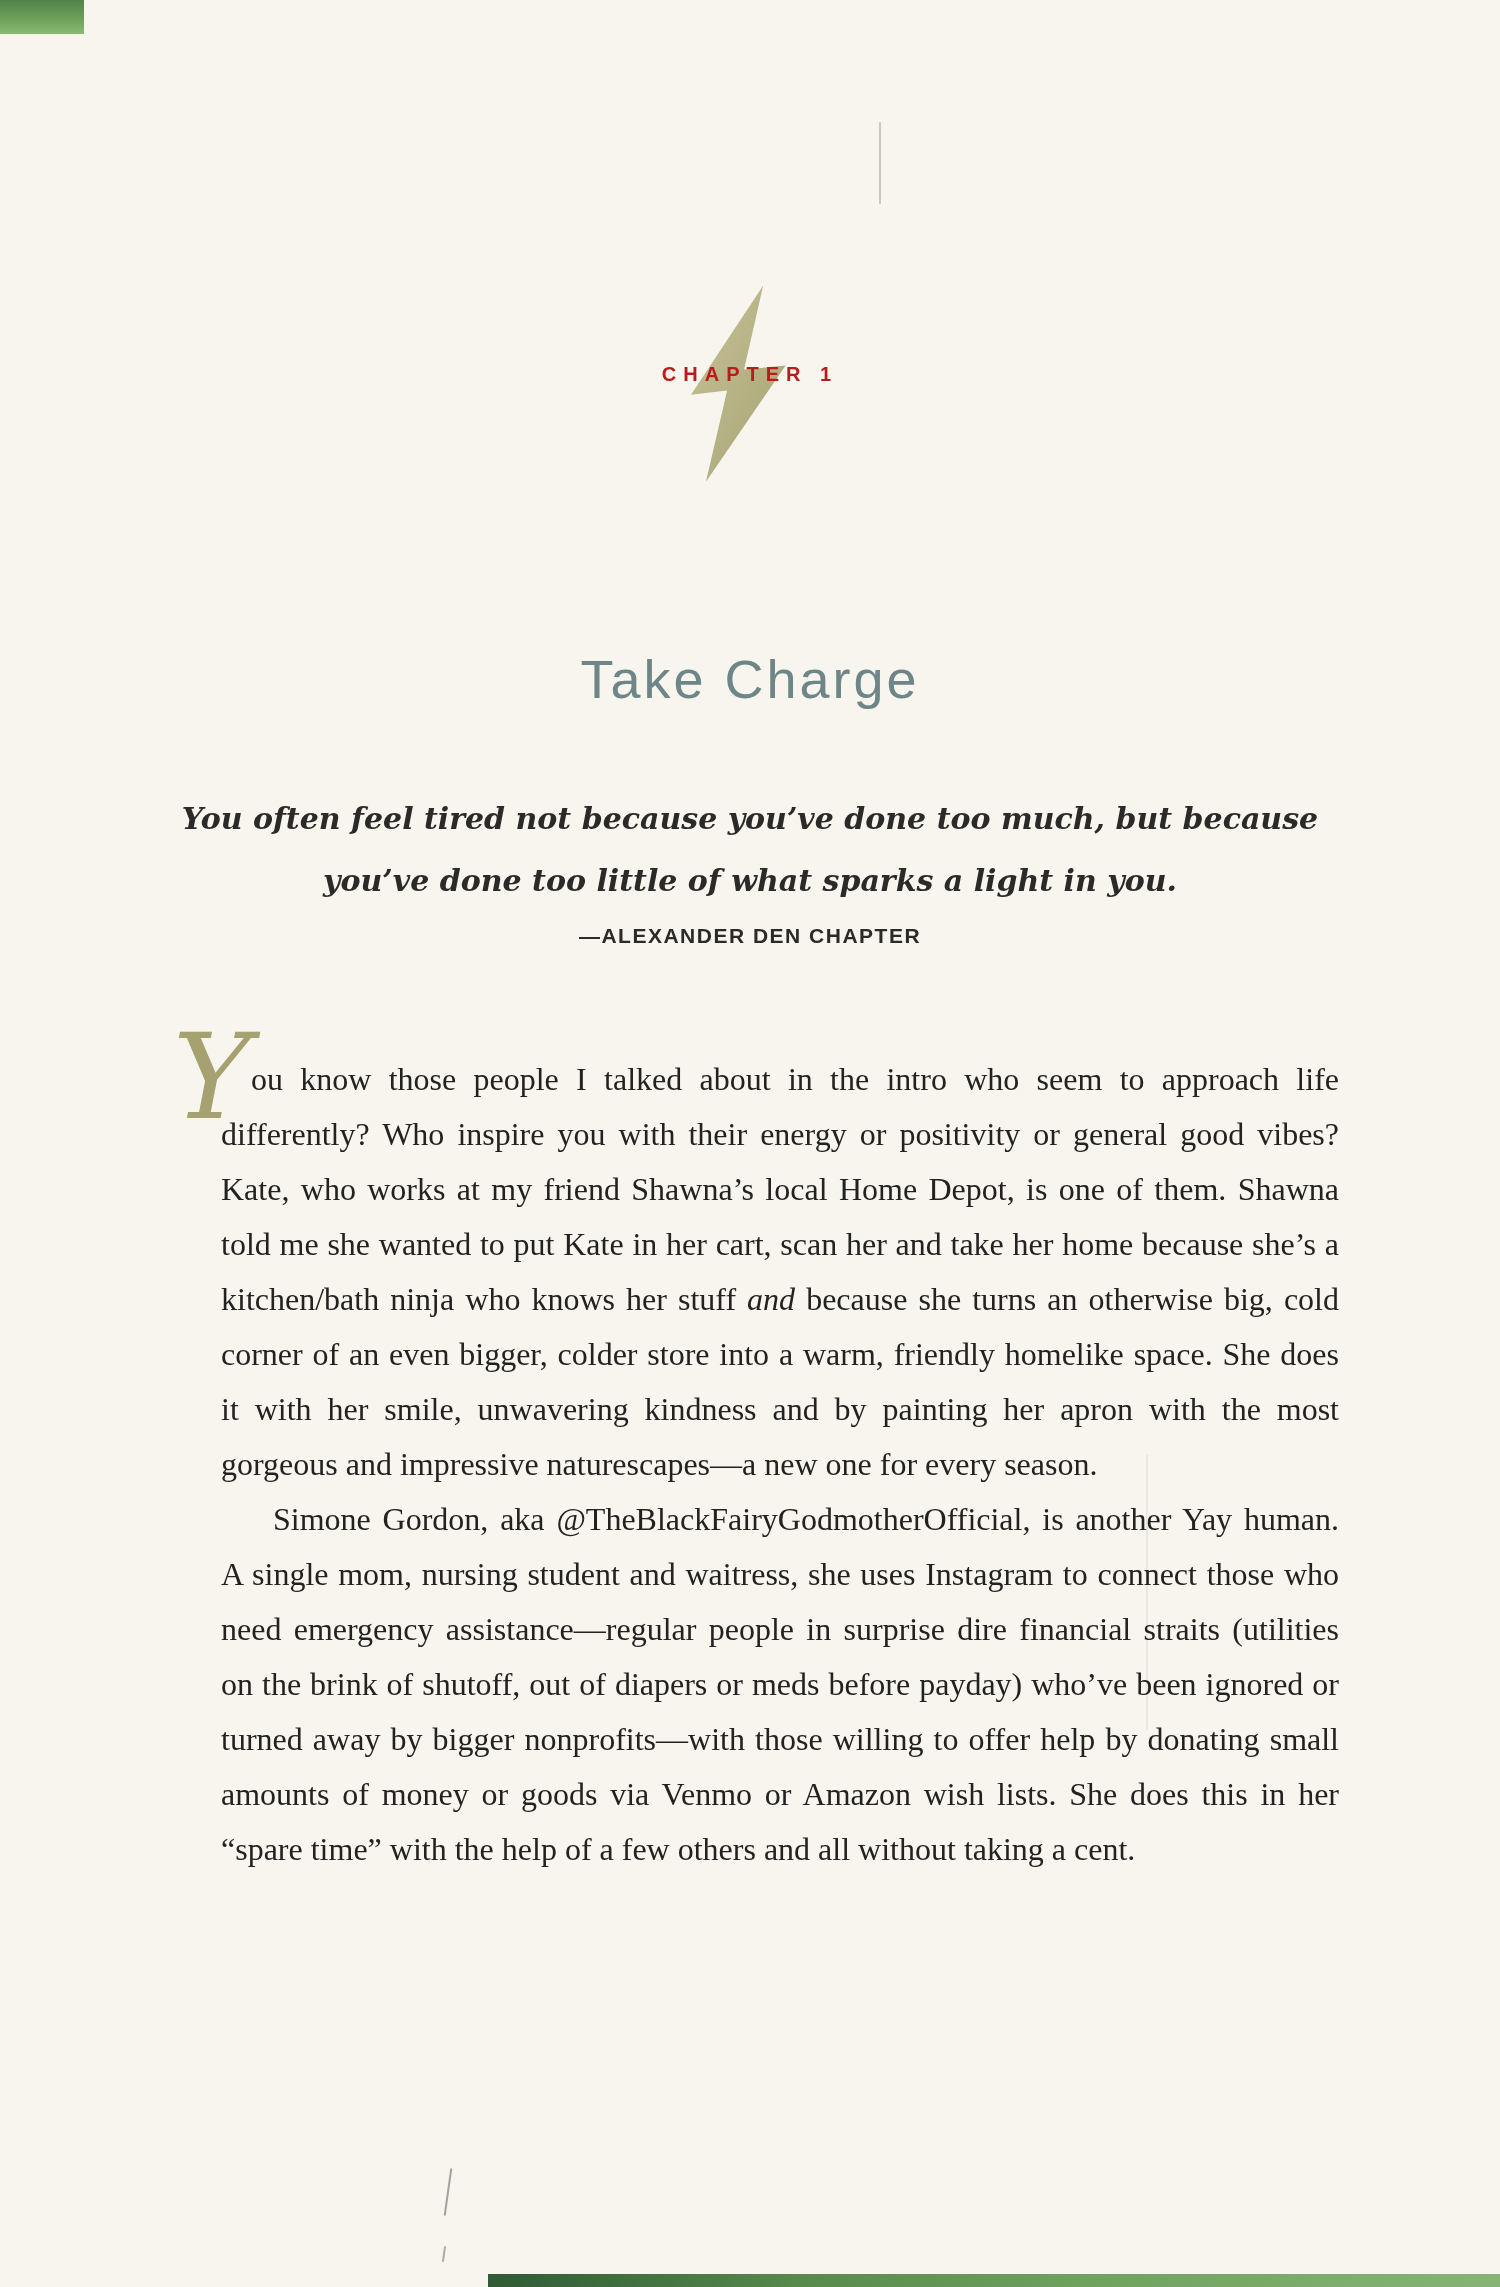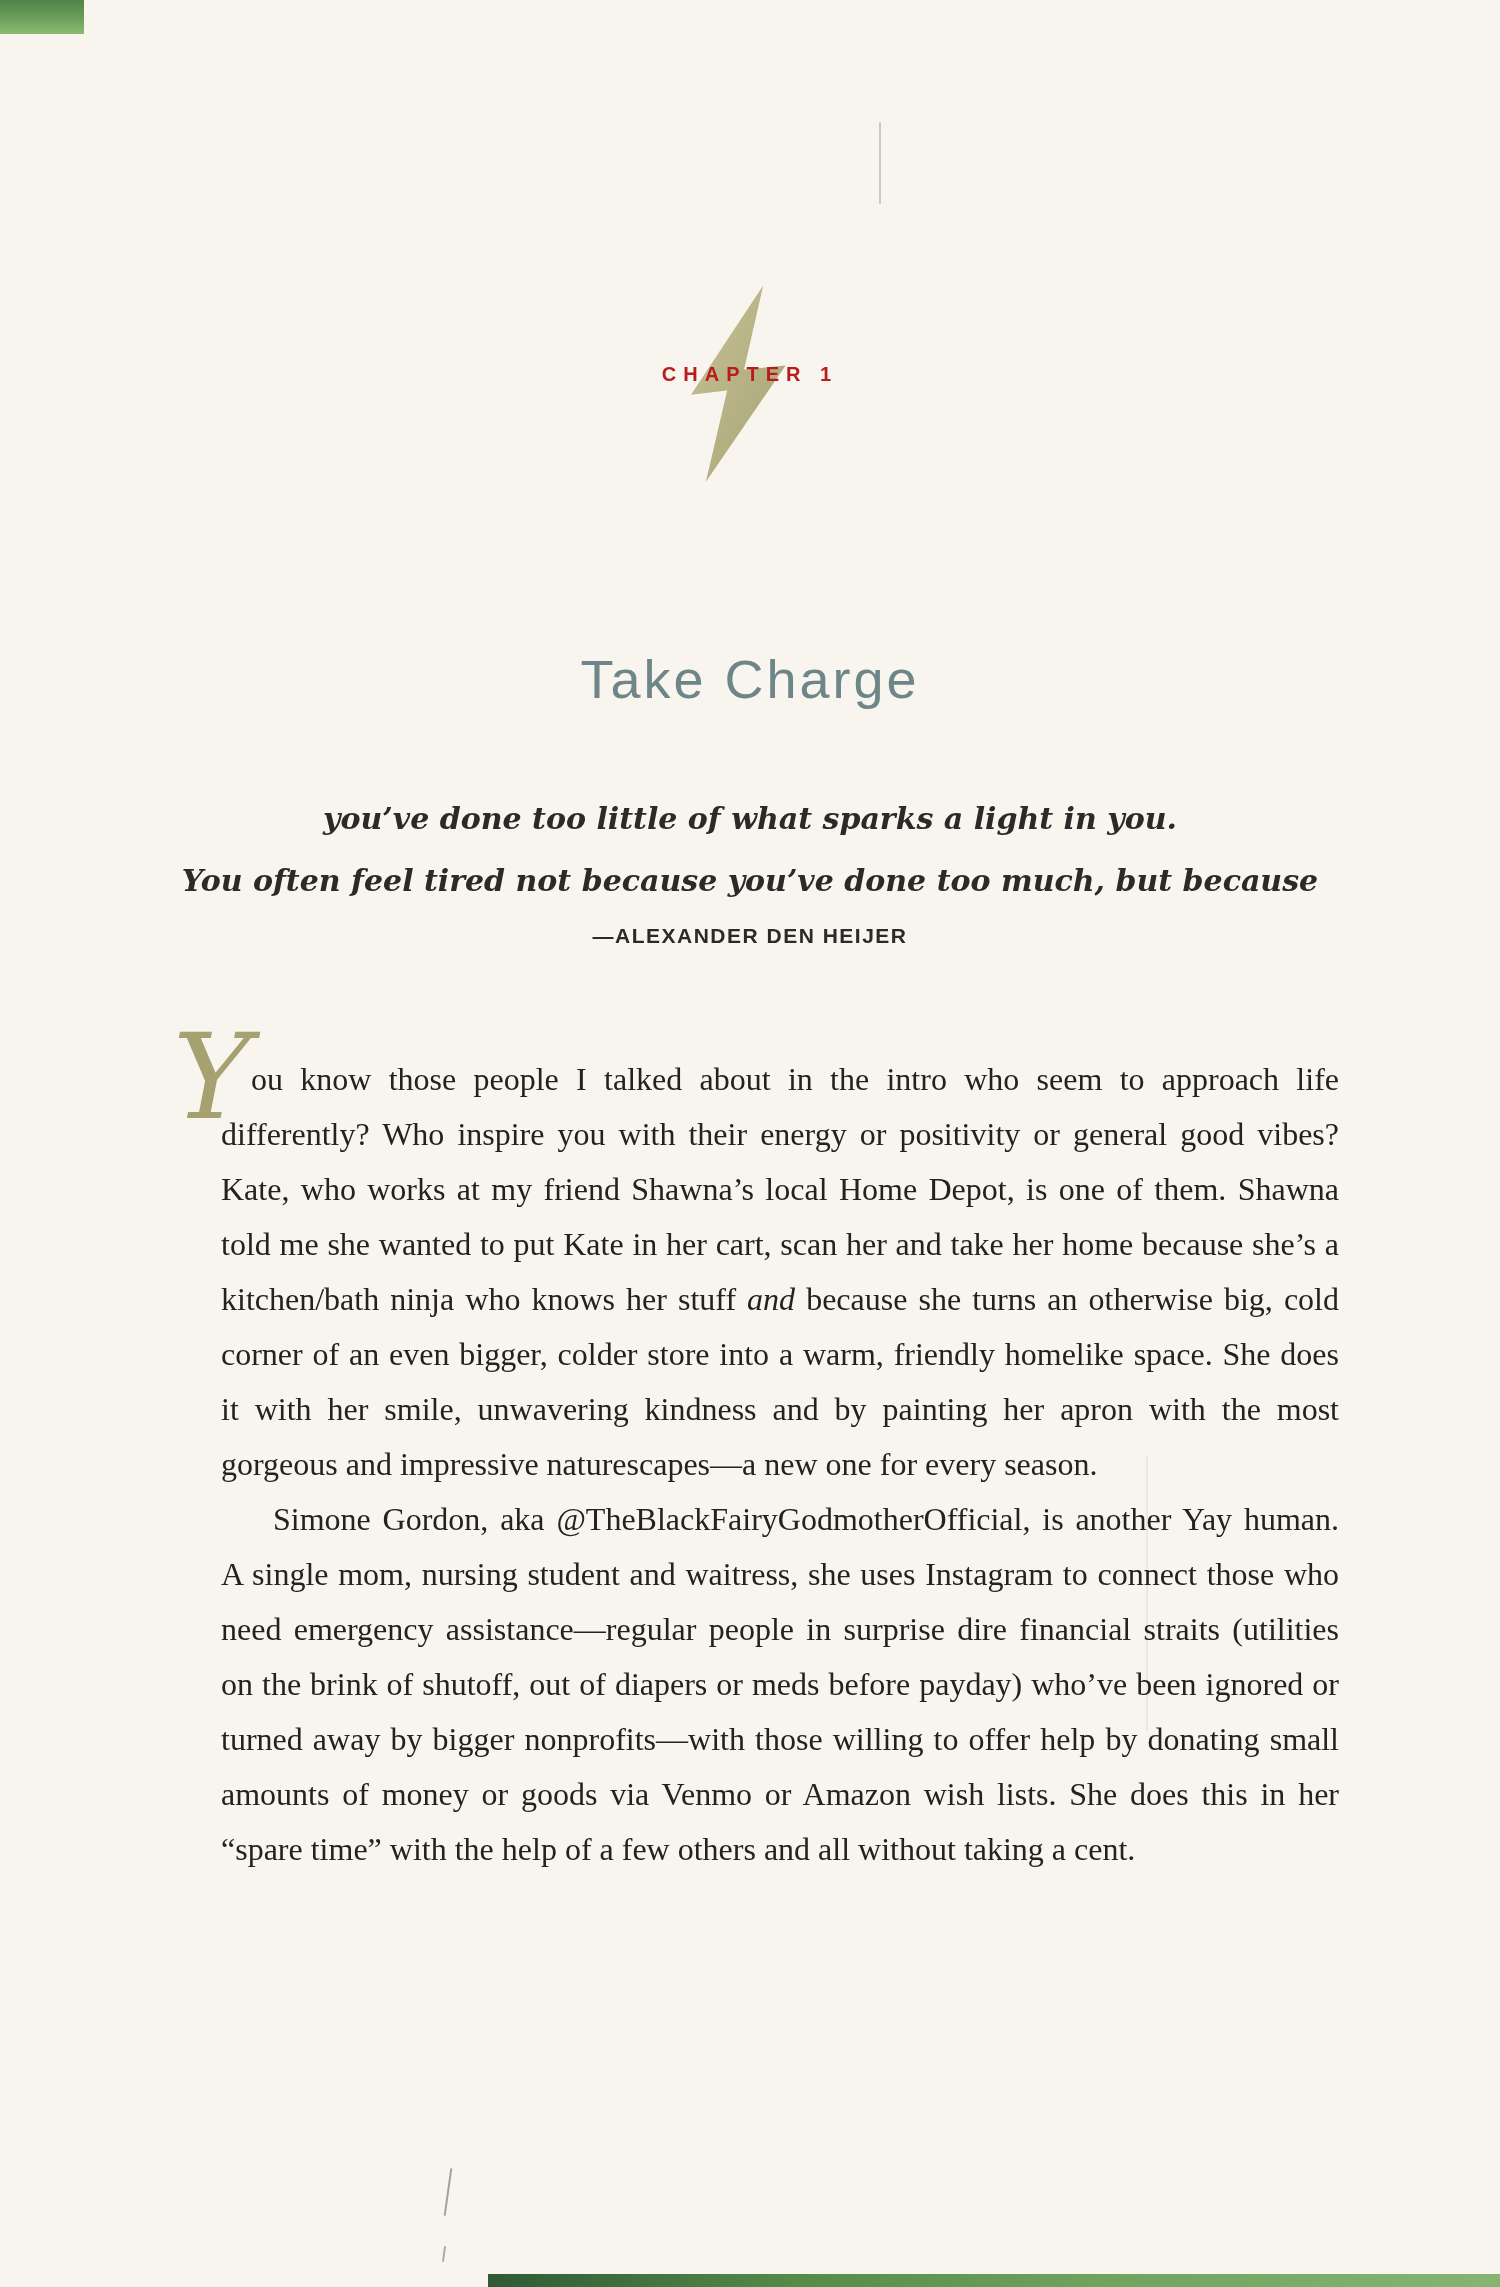--- a/index.html
+++ b/index.html
@@ -127,23 +127,23 @@
         </linearGradient>
       </defs>
       <polygon points="38,0 0,62 20,59 10,110 52,44 29,47" fill="url(#boltg)"></polygon>
     </svg>
     <div class="chapter-label">CHAPTER 1</div>
   </div>
 
   <h1 class="title">Take Charge</h1>
 
   <div class="epigraph">
+    <div class="ep-line">You often feel tired not because you’ve done too much, but because</div>
     <div class="ep-line">you’ve done too little of what sparks a light in you.</div>
-    <div class="ep-line">You often feel tired not because you’ve done too much, but because</div>
-    <div class="ep-attr">—ALEXANDER DEN HEIJER</div>
+    <div class="ep-attr">—ALEXANDER DEN CHAPTER</div>
   </div>
 
   <div class="body-text">
     <p class="para first">
       <span class="dropcap">Y</span><span>ou know those people I talked about in the intro who seem to approach life differently? Who inspire you with their energy or positivity or general good vibes? Kate, who works at my friend Shawna’s local Home Depot, is one of them. Shawna told me she wanted to put Kate in her cart, scan her and take her home because she’s a kitchen/bath ninja who knows her stuff </span><em>and</em><span> because she turns an otherwise big, cold corner of an even bigger, colder store into a warm, friendly homelike space. She does it with her smile, unwavering kindness and by painting her apron with the most gorgeous and impressive naturescapes—a new one for every season.</span>
     </p>
     <p class="para indent">Simone Gordon, aka @TheBlackFairyGodmotherOfficial, is another Yay human. A single mom, nursing student and waitress, she uses Instagram to connect those who need emergency assistance—regular people in surprise dire financial straits (utilities on the brink of shutoff, out of diapers or meds before payday) who’ve been ignored or turned away by bigger nonprofits—with those willing to offer help by donating small amounts of money or goods via Venmo or Amazon wish lists. She does this in her “spare time” with the help of a few others and all without taking a cent.</p>
   </div>
 
 </div>

